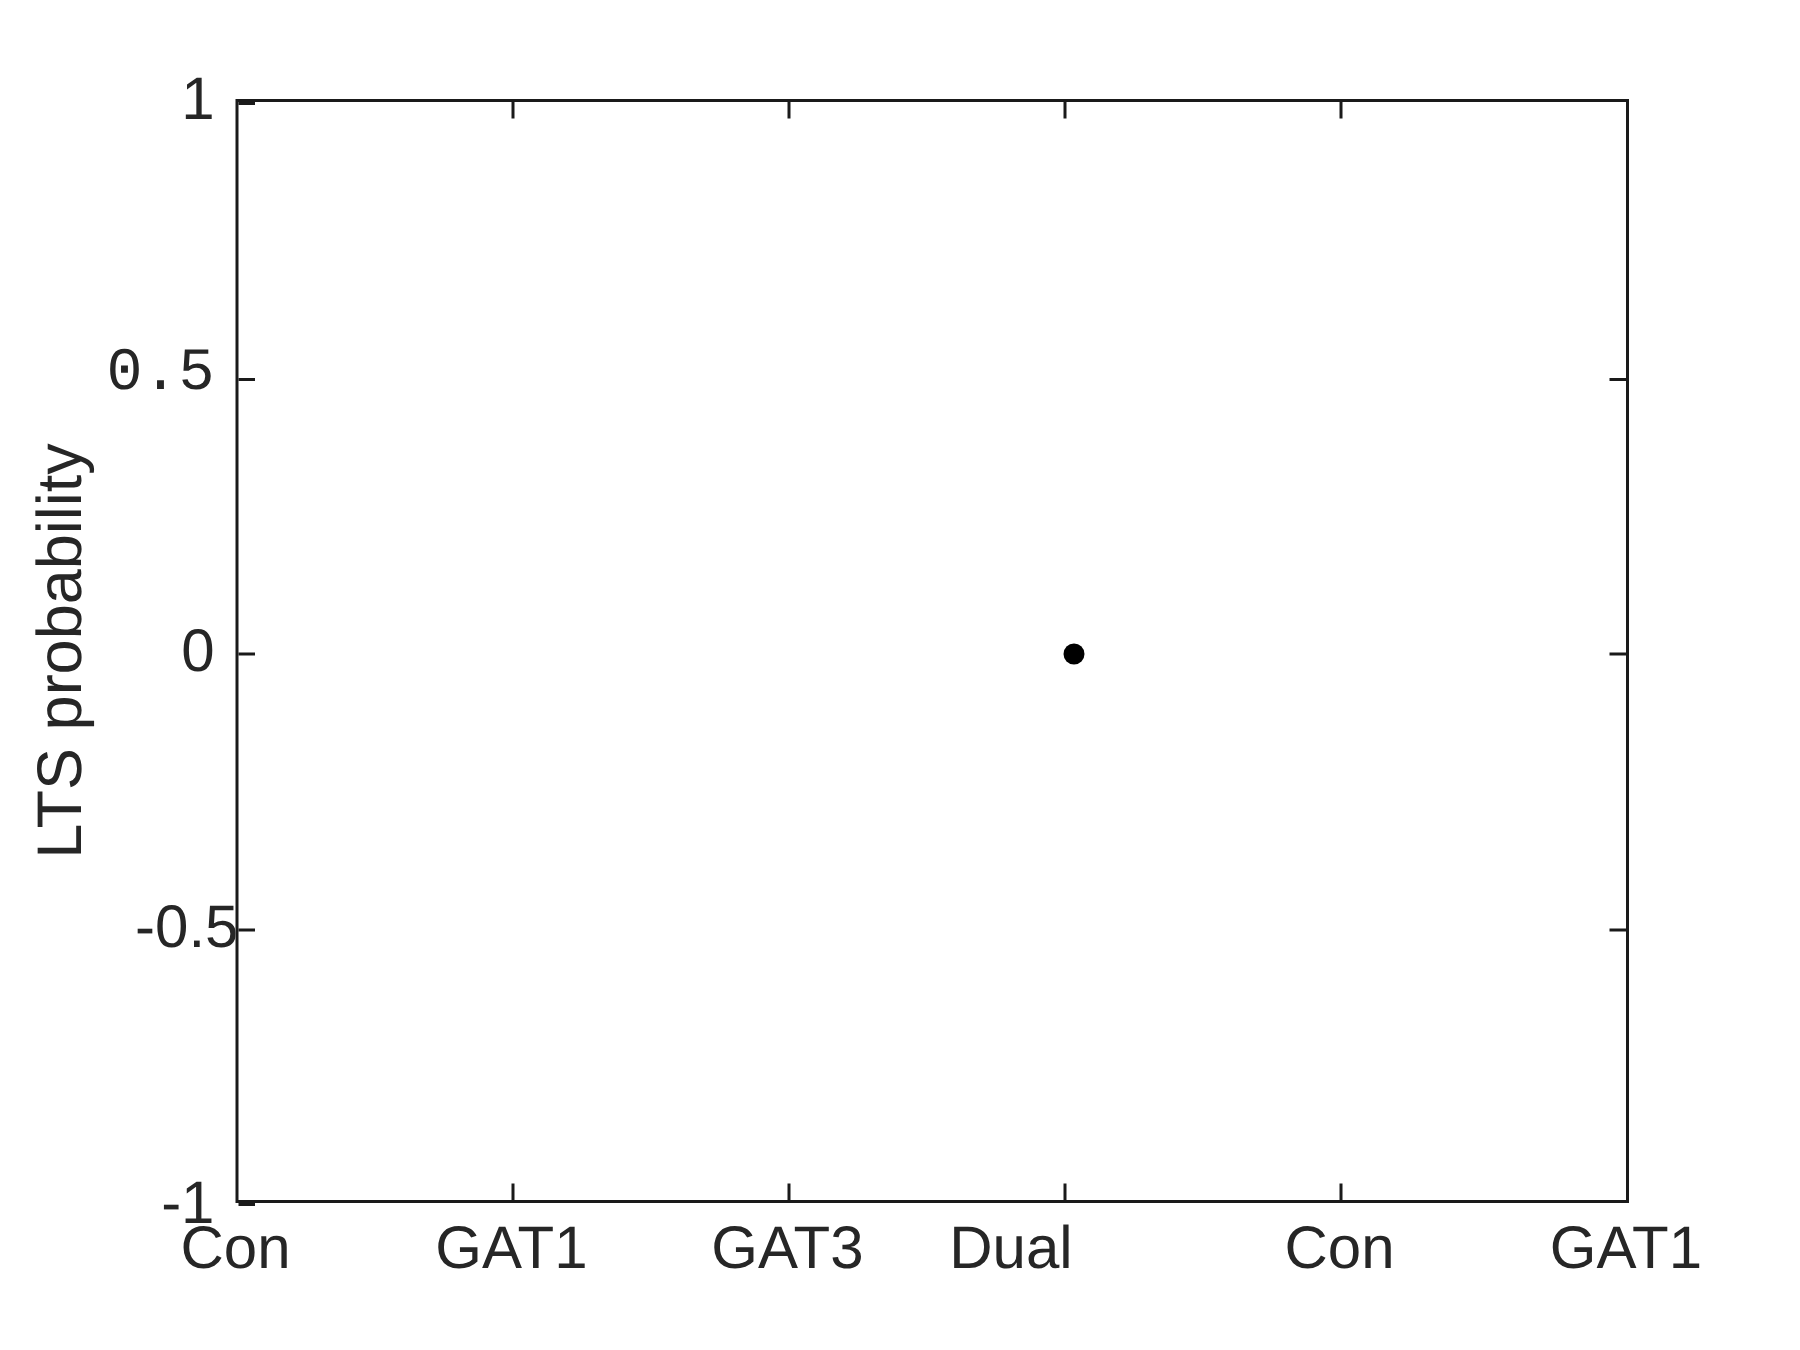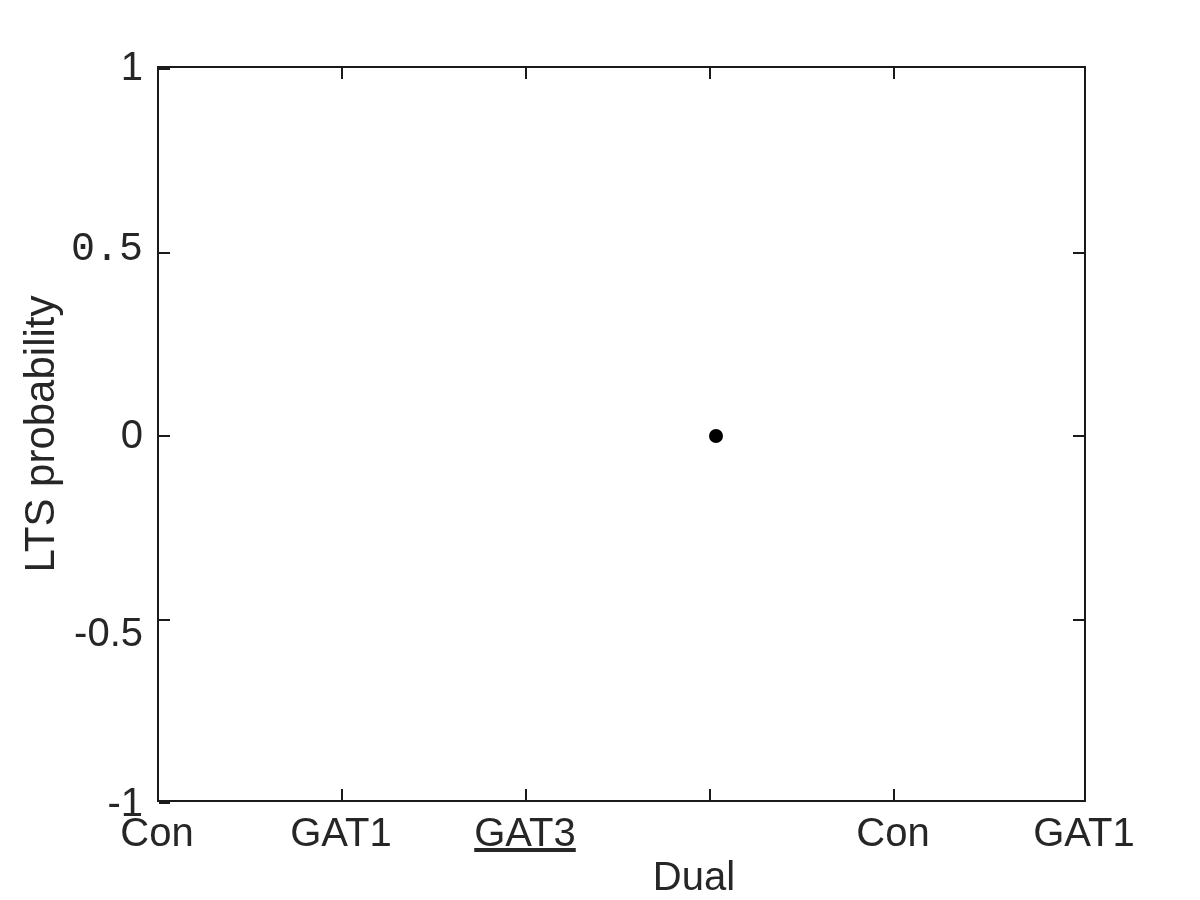--- a/index.html
+++ b/index.html
@@ -126,27 +126,27 @@
 </head>
 <body>
 
 <div id="figure">
 
   <div id="ylabel">LTS probability</div>
 
   <div class="ytick-label-wrap" style="top:66px;">1</div>
   <div class="ytick-label-wrap" style="top:250px;font-family:Liberation Mono, monospace;">0.5</div>
   <div class="ytick-label-wrap" style="top:434px;">0</div>
-  <div class="ytick-label-wrap" style="top:632px;">-0.5</div>
+  <div class="ytick-label-wrap" style="top:618px;margin-left:16px;">-0.5</div>
   <div class="ytick-label-wrap" style="top:802px;">-1</div>
 
   <div class="xtick-label-wrap" style="left:157px;">Con</div>
   <div class="xtick-label-wrap" style="left:341px;">GAT1</div>
-  <div class="xtick-label-wrap" style="left:525px;text-decoration:underline;">GAT3</div>
-  <div class="xtick-label-wrap" style="left:694px;margin-top:44px;">Dual</div>
+  <div class="xtick-label-wrap" style="left:525px;">GAT3</div>
+  <div class="xtick-label-wrap" style="left:674px;">Dual</div>
   <div class="xtick-label-wrap" style="left:893px;">Con</div>
   <div class="xtick-label-wrap" style="left:1084px;">GAT1</div>
 
   <div id="plot-area">
 
     <div class="ytick" style="top:0px;"></div>
     <div class="ytick" style="top:184px;"></div>
     <div class="ytick" style="top:367px;"></div>
     <div class="ytick" style="top:551px;"></div>
     <div class="ytick" style="top:734px;"></div>

